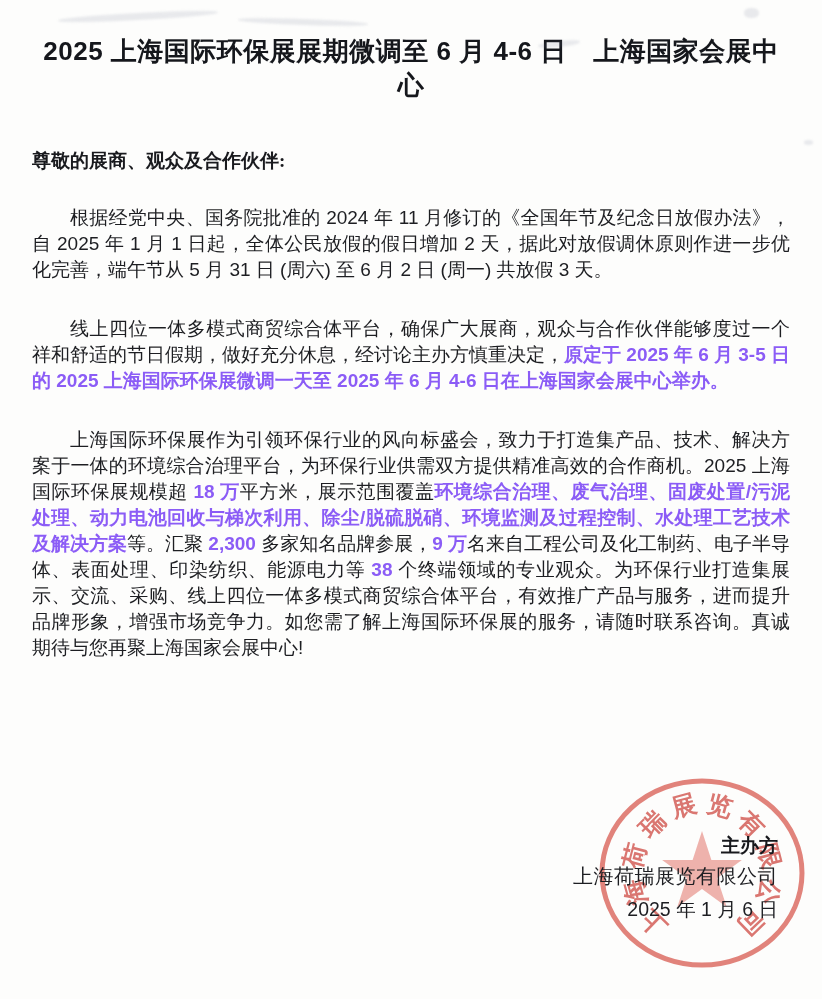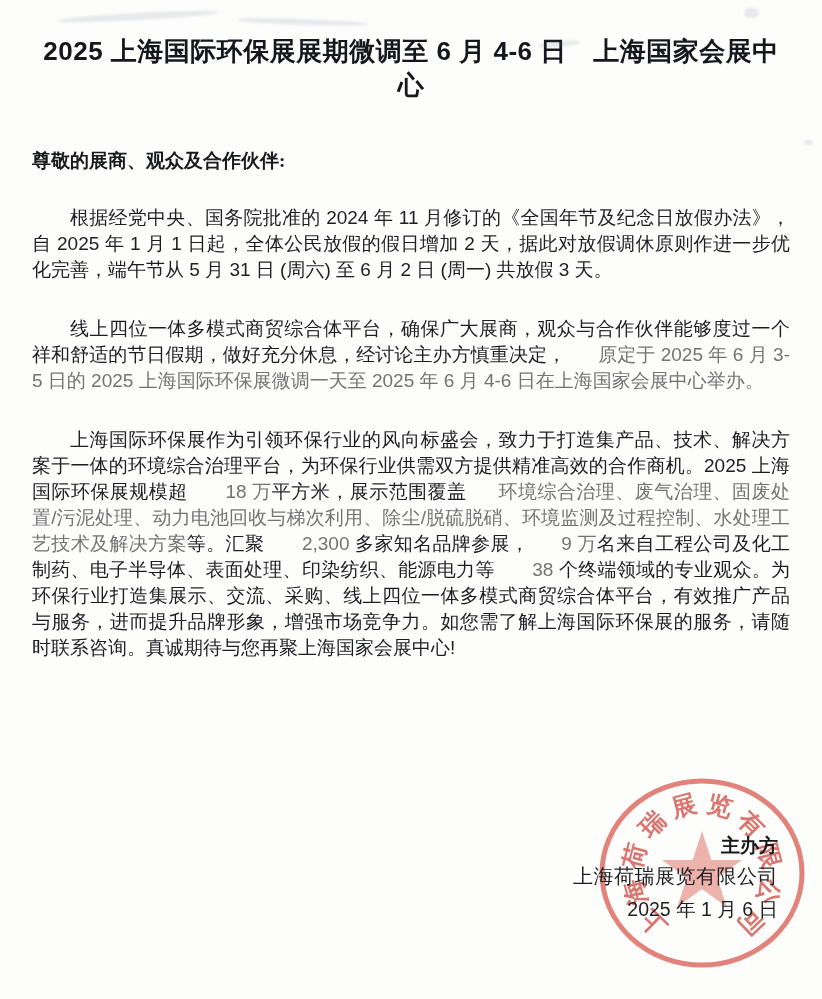--- a/index.html
+++ b/index.html
@@ -33,21 +33,21 @@
     font-family: Liberation Serif, serif;
   }
   p.body-par {
     margin: 33px 0 0 0;
     font-size: 19px;
     line-height: 26px;
     text-align: justify;
     text-indent: 2em;
     color: #1d1e22;
   }
-  p.body-par span.bold { font-weight: 400; color: #737373; margin-left: 32px; }
+  p.body-par span.bold { font-weight: 700; color: #8b5cf6; }
 
   
   .signature {
     position: absolute;
     top: 835px;
     right: 44px;
     text-align: right;
     z-index: 3;
   }
   .sig-role   { font-size: 19px; line-height: 21px; font-weight: 700; color: #17181c; }

